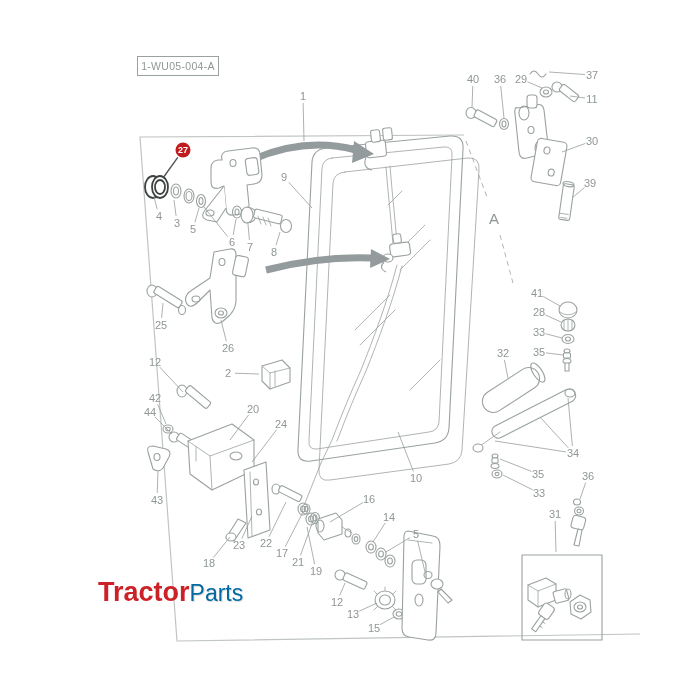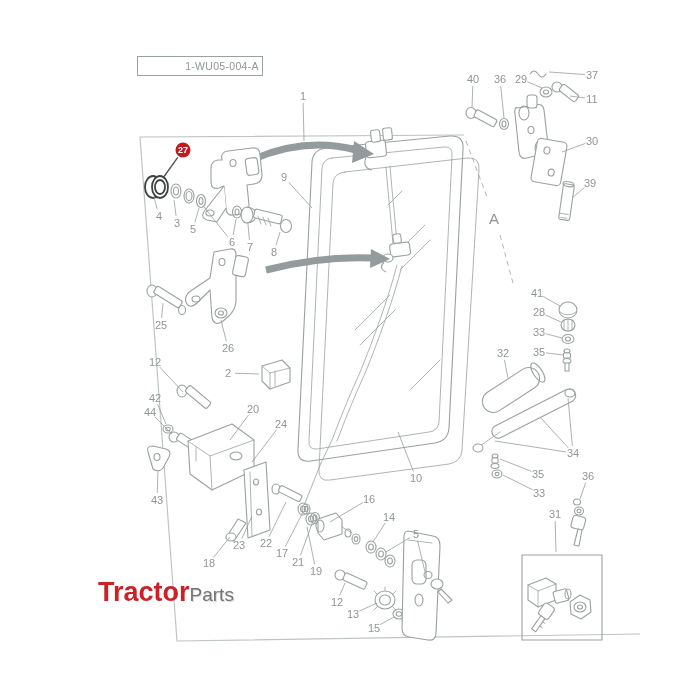--- a/index.html
+++ b/index.html
@@ -12,26 +12,26 @@
   .hl{stroke:#3c4240;stroke-width:1.8;}
   .arrow{fill:#949b9d;stroke:none;}
   .arrow-band{stroke:#949b9d;stroke-width:7;fill:none;}
   .dash{stroke:#a7aeab;stroke-width:0.9;stroke-dasharray:5 4;fill:none;}
   .borderline{stroke:#bfc5c2;stroke-width:1.2;fill:none;}
   .part-num{font:11px "Liberation Sans",sans-serif;fill:#8f9795;text-anchor:middle;dominant-baseline:central;}
   .section-letter{font:15px "Liberation Sans",sans-serif;fill:#8f9795;text-anchor:middle;dominant-baseline:central;}
   .badge-text{font:bold 9px "Liberation Sans",sans-serif;fill:#ffffff;text-anchor:middle;dominant-baseline:central;}
   .code-box{position:absolute;left:137px;top:56px;width:80px;height:18px;border:1.6px solid #9aa29f;
             display:flex;align-items:center;justify-content:center;font-size:10.5px;letter-spacing:.3px;
-            color:#8f9795;background:transparent;padding-left:44px;}
+            color:#8f9795;background:transparent;}
   .watermark{position:absolute;left:98px;top:584px;line-height:20px;z-index:3;}
   .wm-line1{font-size:22px;font-weight:bold;color:#a2a2a2;text-shadow:1px 1px 0 #d9d9d9;}
   .wm-line2{margin-top:-2px;white-space:nowrap;}
   .wm-tractor{font-size:27px;font-weight:bold;color:#cb2127;}
-  .wm-parts{font-size:19px;color:#737373;text-shadow:1px 1px 0 #dcdcdc;}
+  .wm-parts{font-size:23px;color:#0369a1;text-shadow:1px 1px 0 #dcdcdc;}
 </style>
 </head>
 <body>
 
 <div class="stage">
 
   <div class="code-box">
     <span>1-WU05-004-A</span>
   </div>
 

